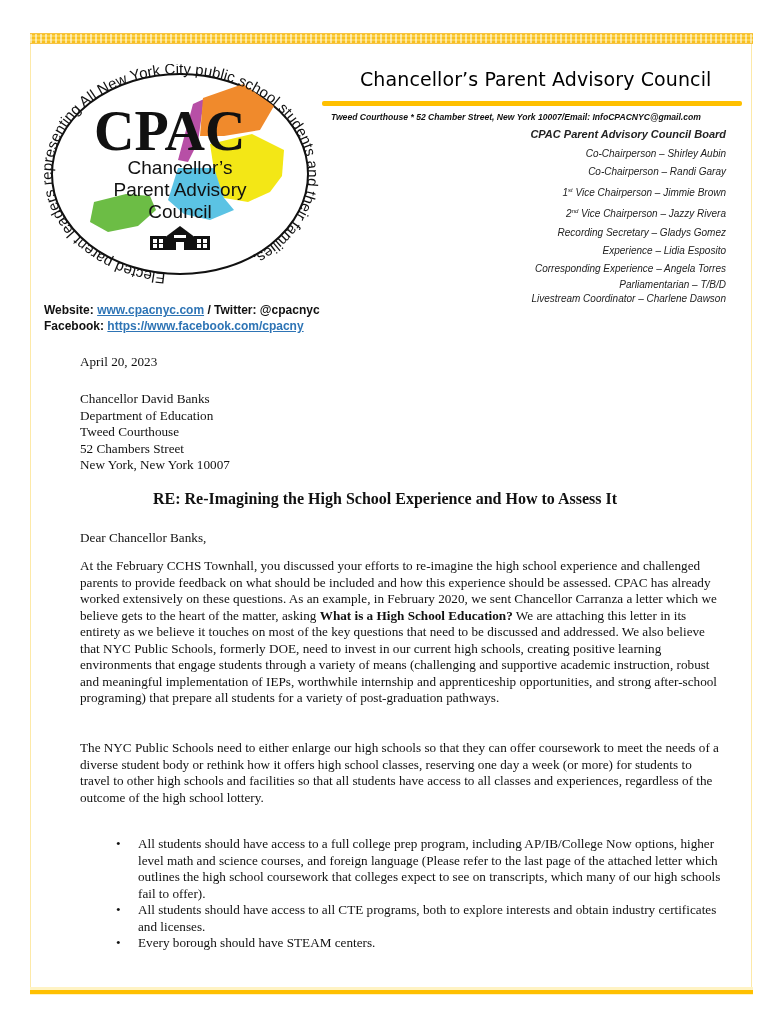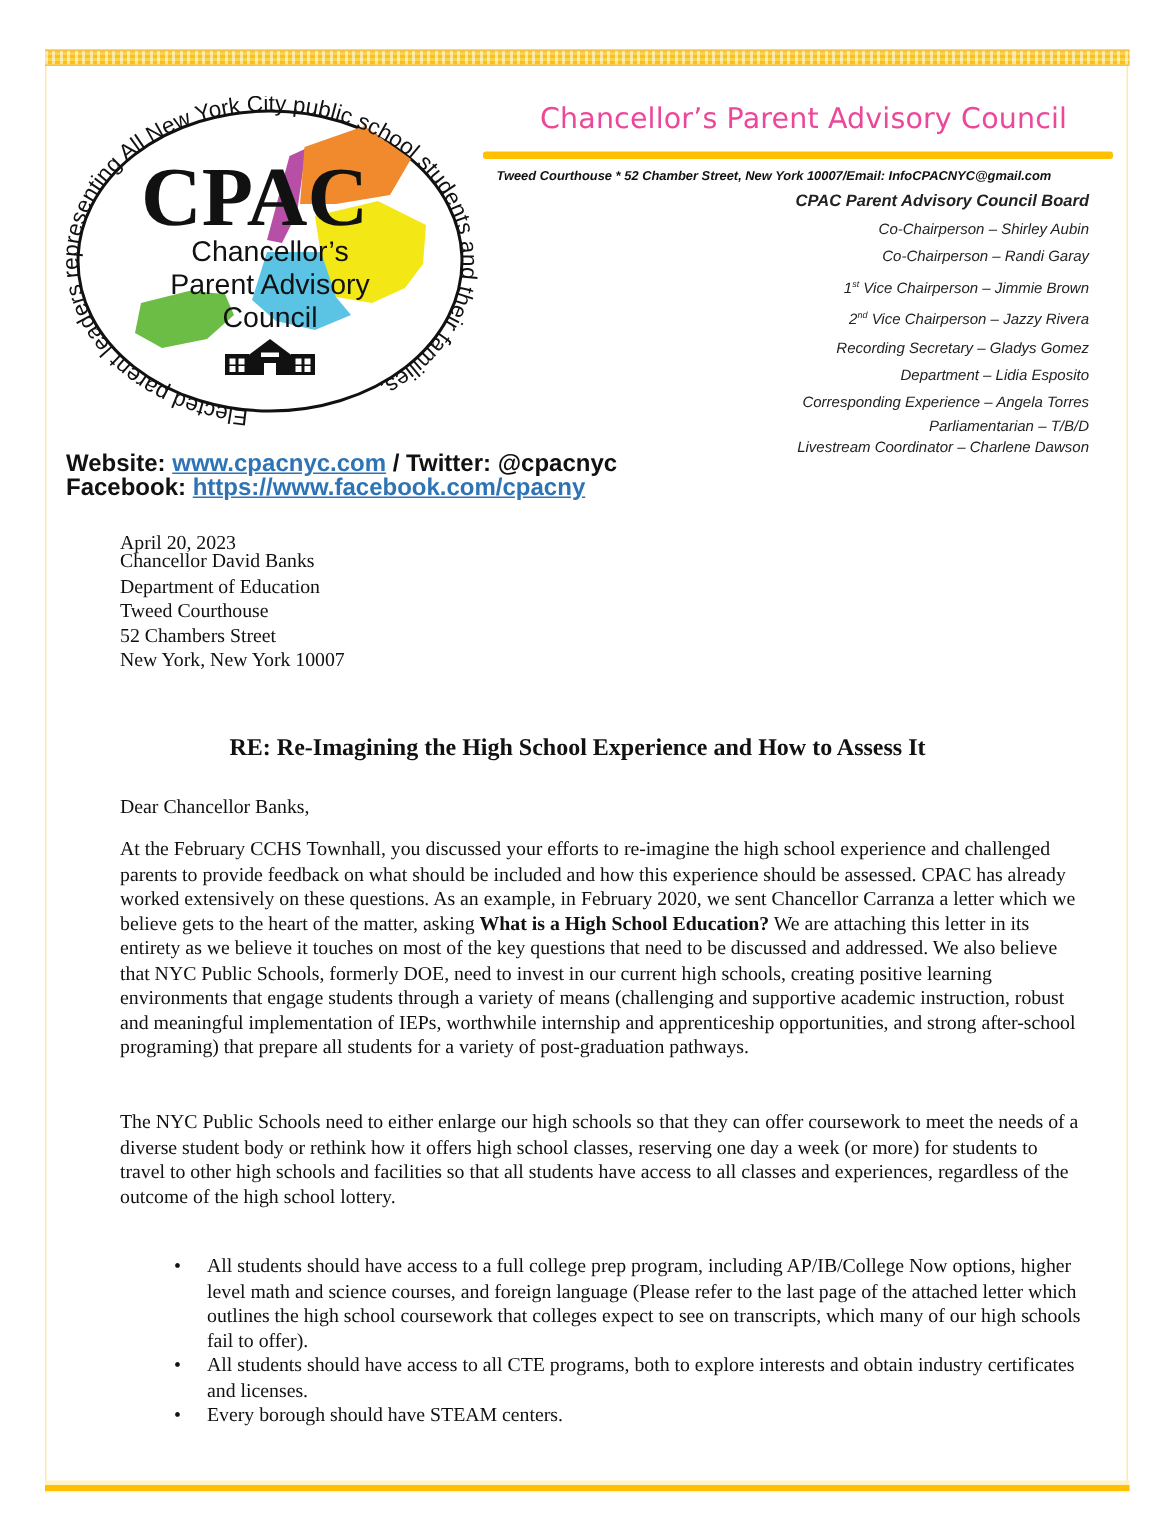--- a/index.html
+++ b/index.html
@@ -12,35 +12,35 @@
       repeating-linear-gradient(0deg, rgba(245,180,0,0.6) 0 2px, transparent 2px 4px);
     border-top: 1px solid #f6c343; border-bottom: 1px solid #f6c343; box-sizing: border-box; }
   .bottom-band { position: absolute; left: 30px; top: 987px; width: 723px; height: 8px; background: #fff3c4; }
   .bottom-band::after { content: ""; position: absolute; left: 0; right: 0; top: 3px; height: 4px; background: #ffc000; }
 
   
   .logo { position: absolute; left: 38px; top: 64px; width: 284px; height: 220px; }
   .logo svg { width: 100%; height: 100%; }
 
   
-  .org-title { position: absolute; left: 360px; top: 68px; font-family: "DejaVu Sans", sans-serif; font-size: 19px; color: #ec4899; letter-spacing: 0.1px; }
+  .org-title { position: absolute; left: 360px; top: 68px; font-family: "DejaVu Sans", sans-serif; font-size: 19px; color: #000000; letter-spacing: 0.1px; }
   .orange-rule { position: absolute; left: 322px; top: 101px; width: 420px; height: 5px; background: #ffc000; border-radius: 2px; }
   .address { position: absolute; left: 331px; top: 112px; font-family: "Liberation Sans", sans-serif; font-style: italic; font-weight: bold; font-size: 8.6px; color: #111; }
   .board { position: absolute; right: 44px; top: 128px; text-align: right; font-family: "Liberation Sans", sans-serif; font-style: italic; font-size: 10px; color: #222; }
   .board .board-title { font-weight: bold; font-size: 11px; margin-bottom: 5px; text-align: center; }
   .board .member { line-height: 18px; }
   .board .member.tight { line-height: 14px; }
   .board sup { font-size: 6px; }
 
-  .contacts { position: absolute; left: 44px; top: 302px; font-family: "Liberation Sans", sans-serif; font-weight: bold; font-size: 16px; line-height: 16px; color: #111; }
+  .contacts { position: absolute; left: 44px; top: 302px; font-family: "Liberation Sans", sans-serif; font-weight: bold; font-size: 12px; line-height: 16px; color: #111; }
   .contacts a { color: #2e74b5; text-decoration: underline; }
 
   .letter { position: absolute; left: 80px; width: 640px; font-size: 13.2px; line-height: 16.5px; }
   .date { position: absolute; left: 80px; top: 354px; font-size: 13.2px; }
-  .recipient { position: absolute; left: 80px; top: 366px; font-size: 13.2px; line-height: 16.5px; }
+  .recipient { position: absolute; left: 80px; top: 391px; font-size: 13.2px; line-height: 16.5px; }
   .subject { position: absolute; left: 0; width: 770px; top: 490px; text-align: center; font-weight: bold; font-size: 16px; }
   .salutation { position: absolute; left: 80px; top: 530px; font-size: 13.2px; }
   .p1 { top: 558px; }
   .p2 { top: 740px; }
   .bullets { position: absolute; left: 80px; top: 822px; width: 640px; margin: 14px; padding: 0; list-style: none; font-size: 13.2px; line-height: 16.5px; }
   .bullets li { position: relative; padding-left: 44px; }
   .bullets li::before { content: "\2022"; position: absolute; left: 22px; top: 0; }
   .letter p { margin: 0; }
 </style>
 </head>
@@ -92,21 +92,21 @@
 <div class="orange-rule"></div>
 <div class="address">Tweed Courthouse * 52 Chamber Street, New York 10007/Email: InfoCPACNYC@gmail.com</div>
 
 <div class="board">
   <div class="board-title">CPAC Parent Advisory Council Board</div>
   <div class="member"><span>Co-Chairperson</span><span> – </span><span>Shirley Aubin</span></div>
   <div class="member"><span>Co-Chairperson</span><span> – </span><span>Randi Garay</span></div>
   <div class="member"><span>1</span><sup>st</sup><span> Vice Chairperson</span><span> – </span><span>Jimmie Brown</span></div>
   <div class="member"><span>2</span><sup>nd</sup><span> Vice Chairperson</span><span> – </span><span>Jazzy Rivera</span></div>
   <div class="member"><span>Recording Secretary</span><span> – </span><span>Gladys Gomez</span></div>
-  <div class="member"><span>Department</span><span> – </span><span>Lidia Esposito</span></div>
+  <div class="member"><span>Experience</span><span> – </span><span>Lidia Esposito</span></div>
   <div class="member"><span>Corresponding Experience</span><span> – </span><span>Angela Torres</span></div>
   <div class="member tight"><span>Parliamentarian</span><span> – </span><span>T/B/D</span></div>
   <div class="member tight"><span>Livestream Coordinator</span><span> – </span><span>Charlene Dawson</span></div>
 </div>
 
 <div class="contacts">
   <div>
     <span>Website: </span><a>www.cpacnyc.com</a><span> / Twitter: @cpacnyc</span>
   </div>
   <div>

